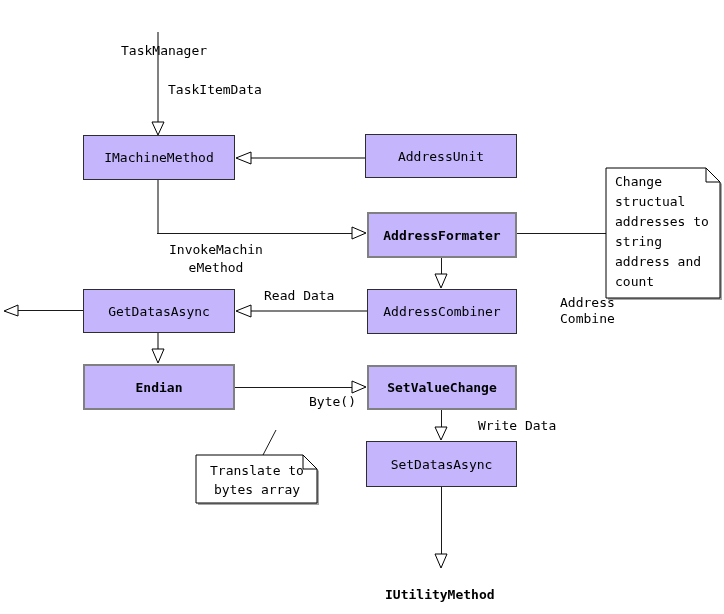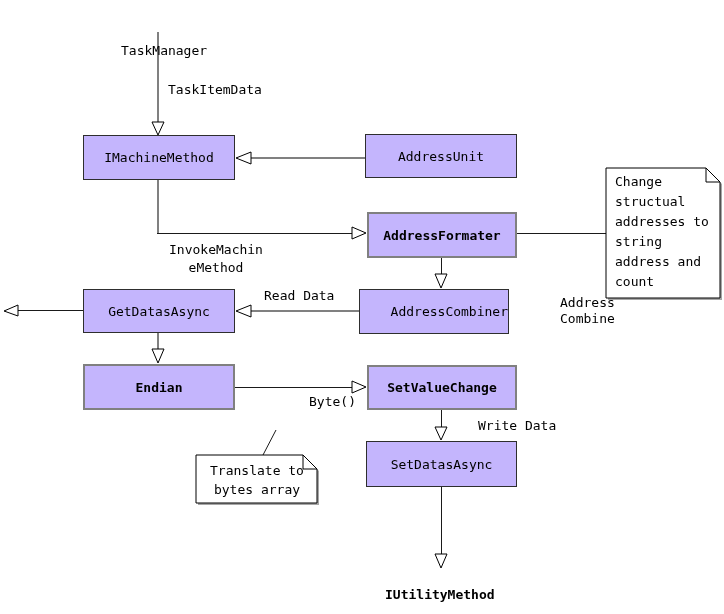--- a/index.html
+++ b/index.html
@@ -16,21 +16,21 @@
     font-size:13px; white-space:nowrap;
   }
   .node.thin  { border:1px solid #2e2e2e; }
   .node.thick { border:2px solid #808080;font-weight:bold; }
   .lbl { position:absolute; font-size:13px; white-space:pre-line; line-height:15px; }
   .note-text { position:absolute; font-size:13px; white-space:pre-line; }
 
   #n-imachine  { left:83px;  top:135px; width:152px; height:45px; }
   #n-addrunit  { left:365px; top:134px; width:152px; height:44px; }
   #n-formater  { left:367px; top:212px; width:150px; height:46px; }
-  #n-combiner  { left:359px; top:289px; width:150px; height:45px;justify-content:flex-end; }
+  #n-combiner  { left:367px; top:289px; width:150px; height:45px; }
   #n-getdatas  { left:83px;  top:289px; width:152px; height:44px; }
   #n-endian    { left:83px;  top:364px; width:152px; height:46px; }
   #n-setvalue  { left:367px; top:365px; width:150px; height:45px; }
   #n-setdatas  { left:366px; top:441px; width:151px; height:46px; }
 
   #l-taskmanager   { left:121px; top:7px;margin-top:36px; }
   #l-taskitemdata  { left:168px; top:82px; }
   #l-invoke        { left:158px; top:241px; width:116px; text-align:center; line-height:18px; }
   #l-readdata      { left:264px; top:288px; }
   #l-addrcombine   { left:540px; top:295px; line-height:16px;margin-left:20px; }

